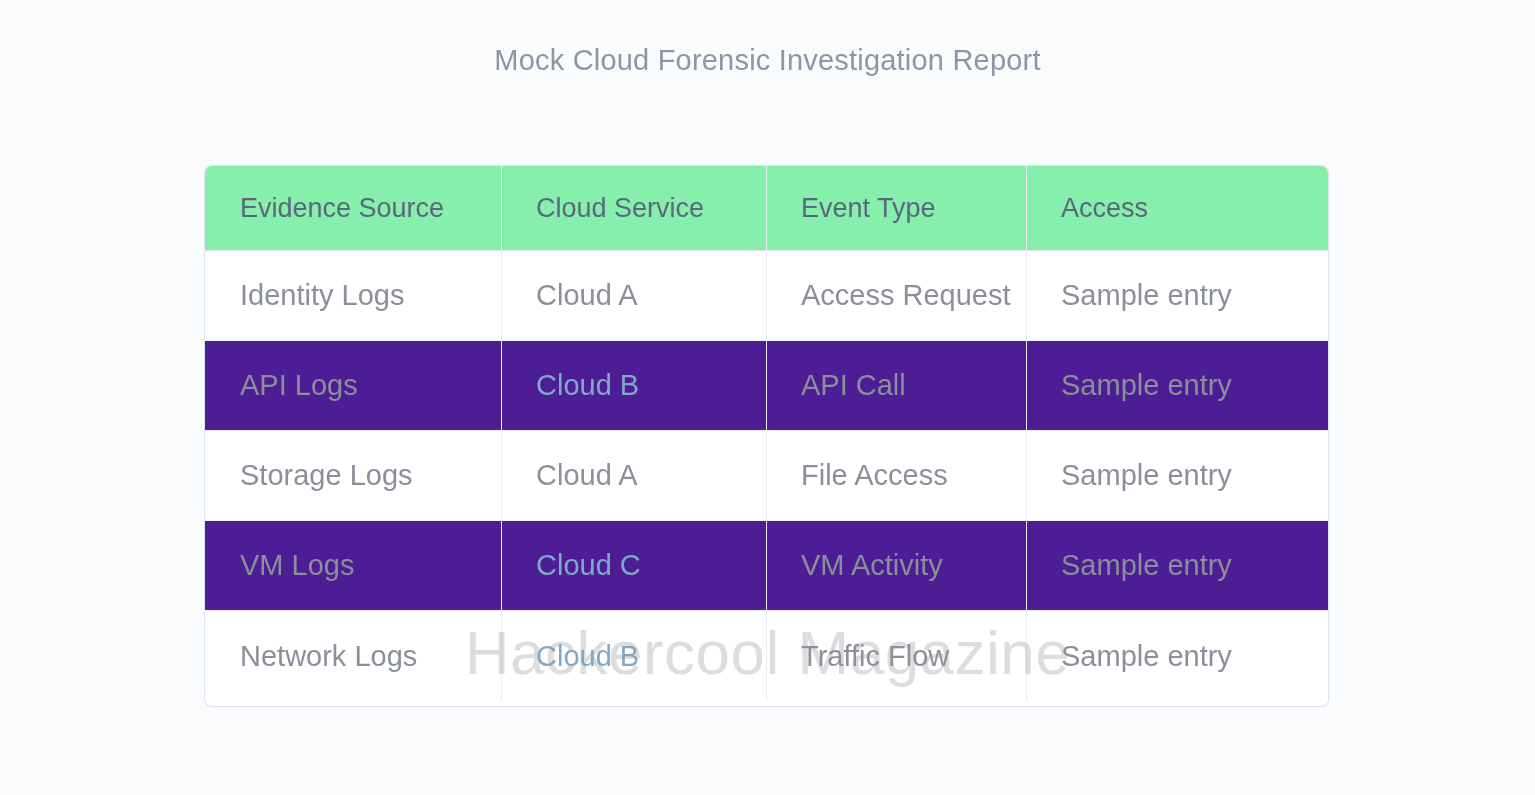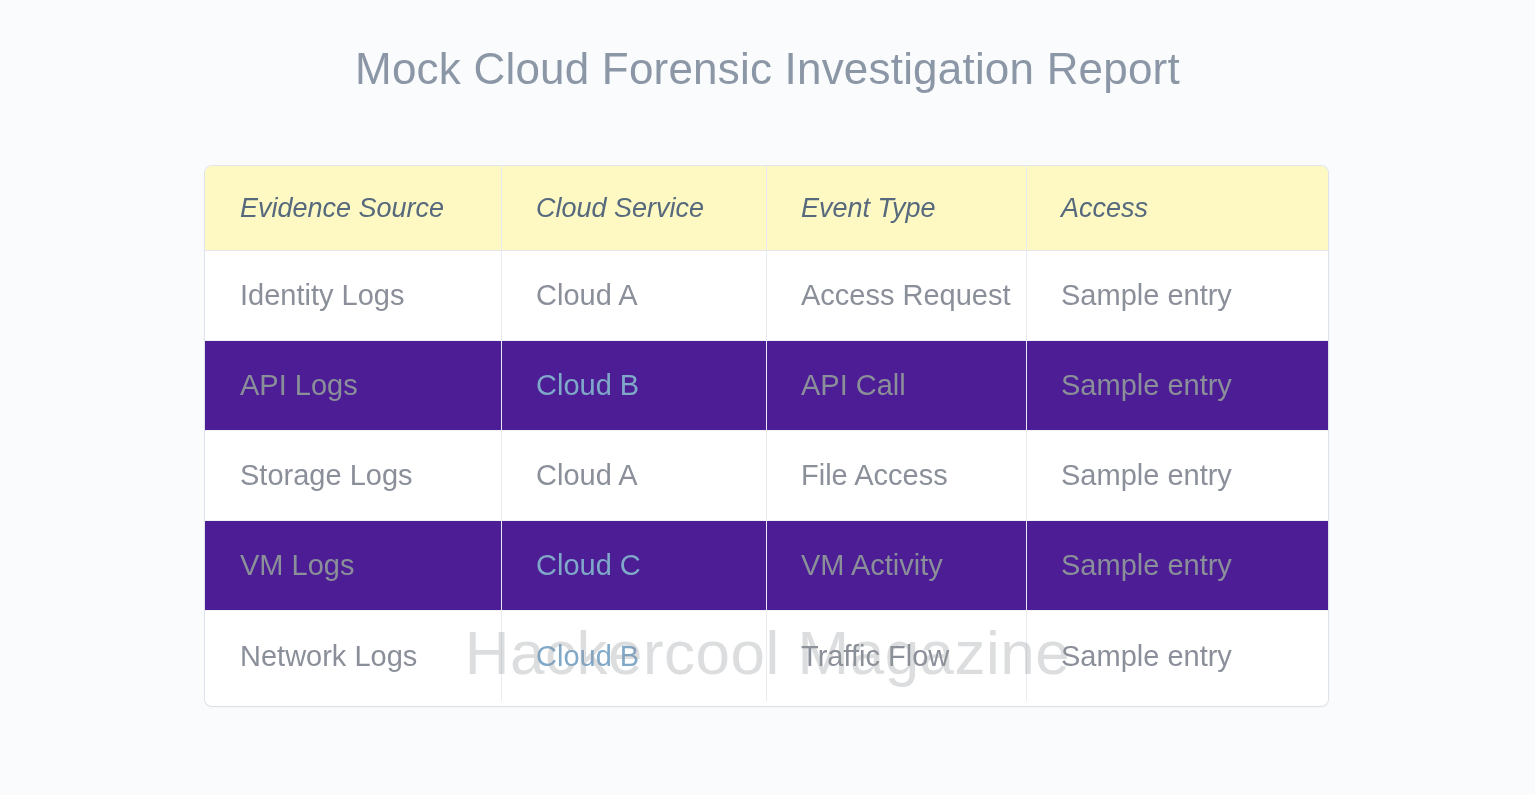--- a/index.html
+++ b/index.html
@@ -18,21 +18,21 @@
     position: relative;
   }
 
   
   #page-title {
     position: absolute;
     top: 44px;
     left: 0;
     width: 1535px;
     text-align: center;
-    font-size: 44px;
+    font-size: 29px;
     font-weight: 400;
     letter-spacing: 0.2px;
     color: #8b97a6;
     white-space: nowrap;
   }
 
   
   #report-table {
     position: absolute;
     left: 205px;
@@ -49,23 +49,22 @@
   .trow {
     display: flex;
     width: 100%;
     height: 90px;
     align-items: center;
   }
 
   
   .trow.head {
     height: 85px;
-    background: #fef9c3;
+    background: #86efac;
     border-bottom: 1px solid #e3e7ec;
-    font-style: italic;
   }
 
   .trow.head .tcell {
     font-size: 27px;
     color: #56697d;
     font-weight: 400;
   }
 
   
   .trow.body {

